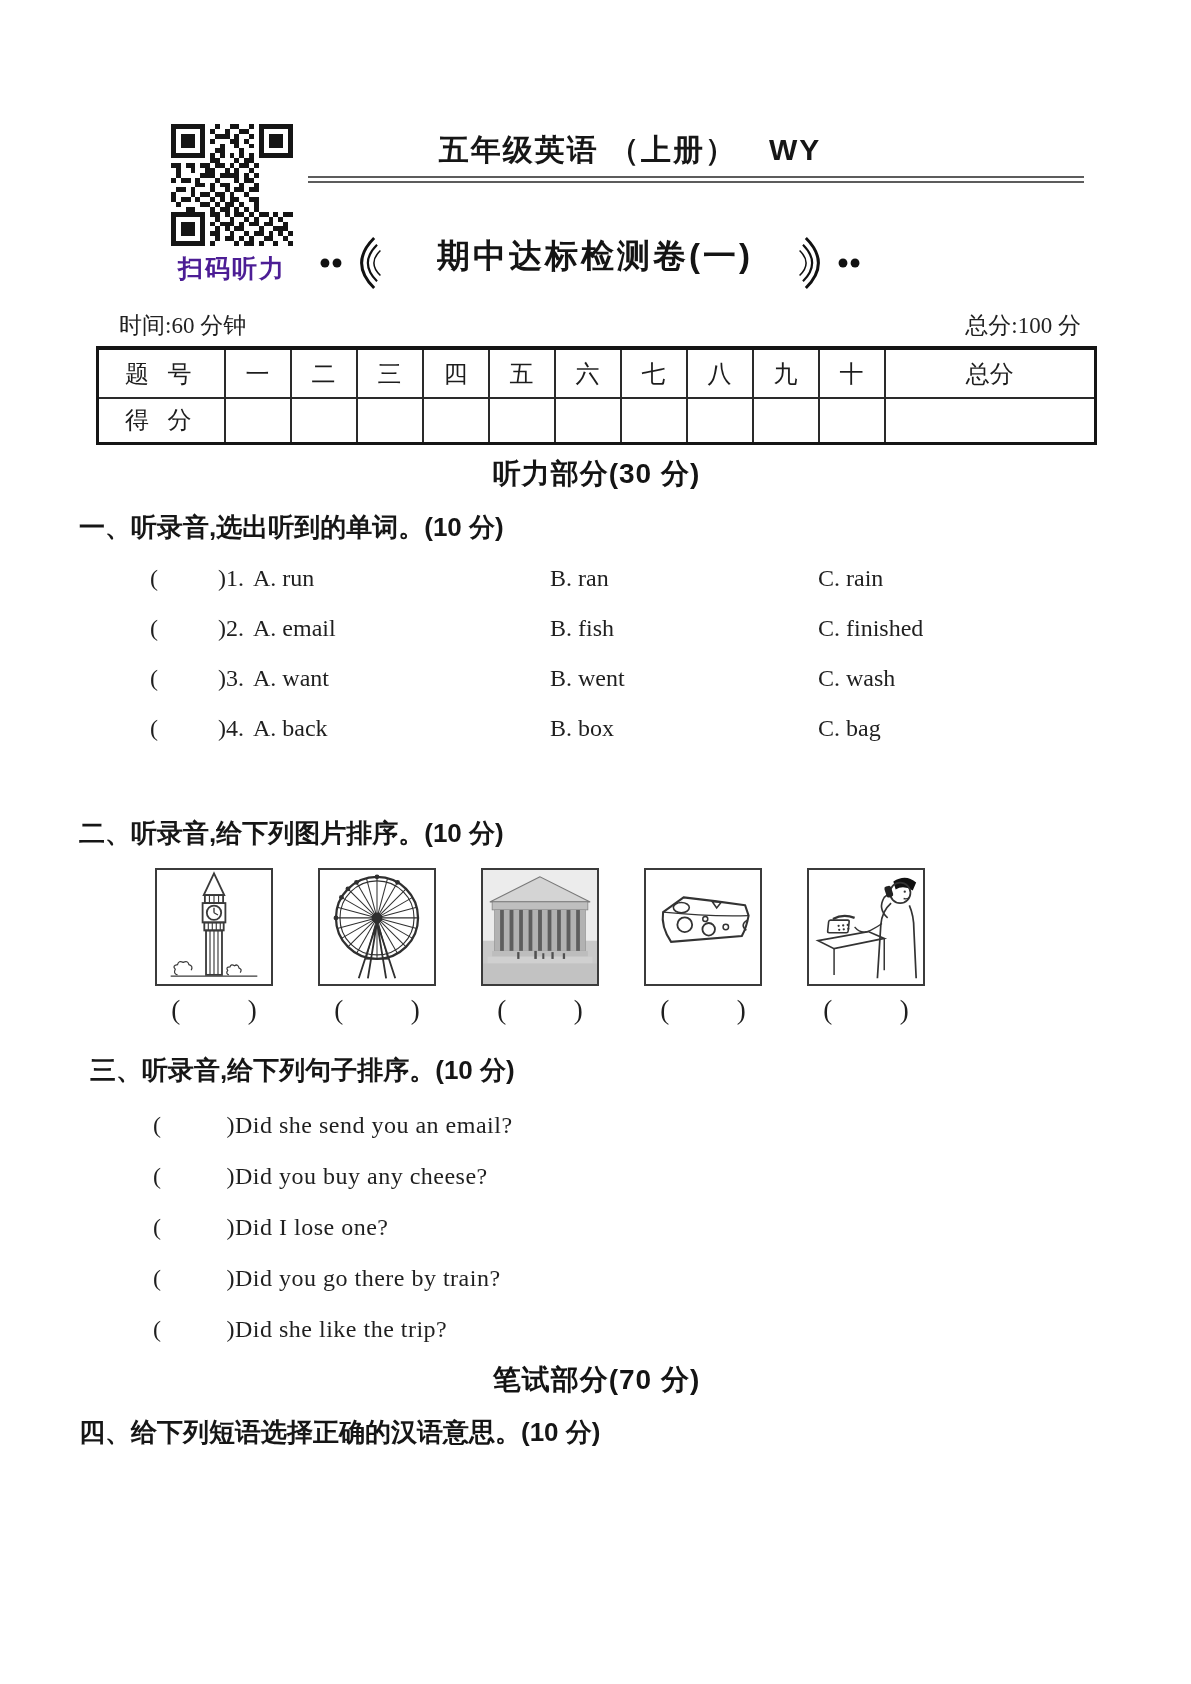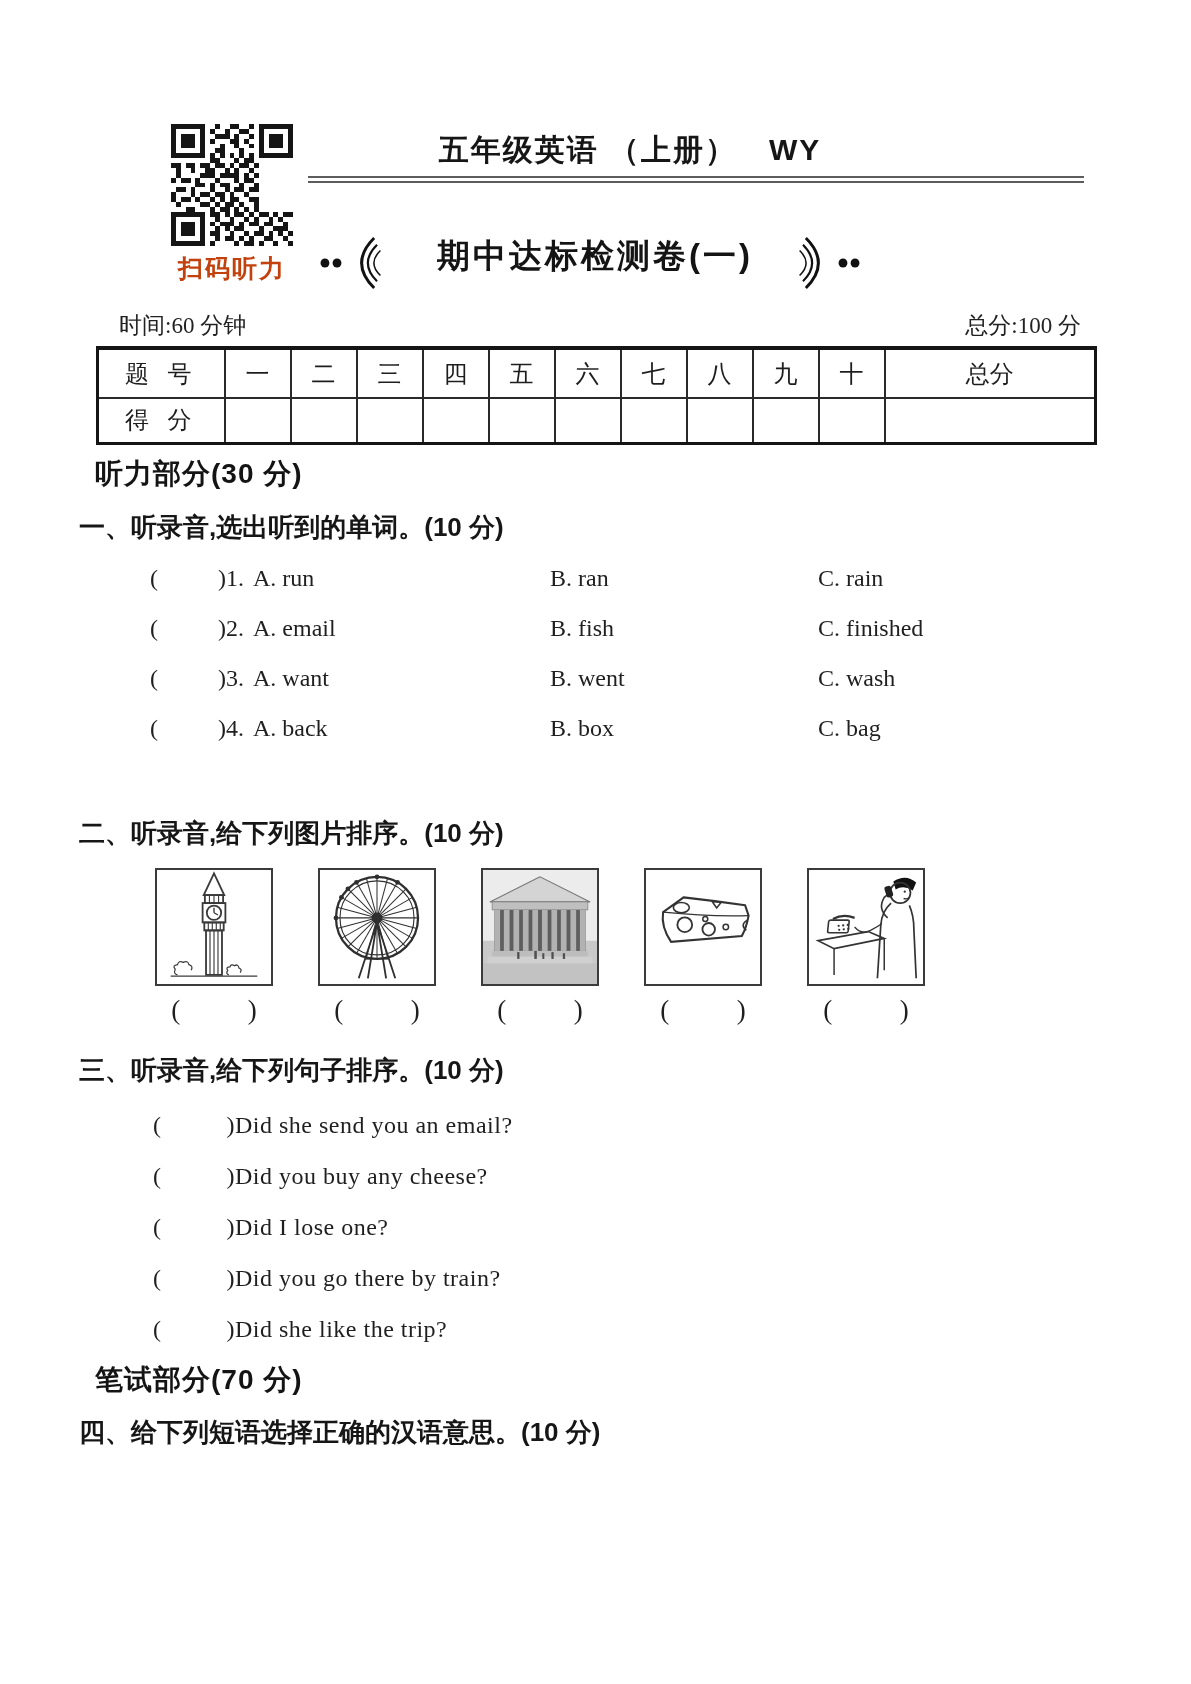--- a/index.html
+++ b/index.html
@@ -4,21 +4,21 @@
 <style>
   html,body{margin:0;padding:0;background:#fff;}
   .page{position:relative;width:1191px;height:1684px;background:#ffffff;overflow:hidden;
         font-family:"Liberation Serif","DejaVu Serif",serif;color:#1f1f1f;}
   .abs{position:absolute;}
   .cn{font-family:"Liberation Sans","DejaVu Sans",sans-serif;}
 
   
   .qr-wrap{left:170px;top:124px;width:124px;text-align:center;}
   .qr-wrap svg{width:122px;height:122px;display:block;margin:0 auto;}
-  .qr-label{display:block;margin-top:6px;font-size:25px;font-weight:600;letter-spacing:2px;color:#c2410c;}
+  .qr-label{display:block;margin-top:6px;font-size:25px;font-weight:600;letter-spacing:2px;color:#4c1d95;}
   .main-title{left:350px;top:130px;width:560px;text-align:center;font-size:30px;font-weight:700;letter-spacing:2px;color:#161616;}
   .dline{left:308px;top:176px;width:776px;height:3px;border-top:2px solid #5c5c5c;border-bottom:2px solid #5c5c5c;}
   .subtitle{left:402px;top:234px;width:386px;text-align:center;font-size:33px;font-weight:700;letter-spacing:3px;color:#141414;}
   .deco{top:236px;width:66px;height:54px;}
   .deco svg{width:66px;height:54px;}
   .deco-left{left:318px;}
   .deco-right{left:796px;}
   .deco-right svg{transform:scaleX(-1);}
 
   
@@ -28,21 +28,21 @@
   
   .score-table{left:96px;top:346px;width:998px;border-collapse:collapse;table-layout:fixed;
                border:3px solid #151515;border-top-width:4px;padding-left:26px;}
   .score-table th,.score-table td{border:2px solid #2a2a2a;text-align:center;vertical-align:middle;
                font-weight:400;font-size:24px;color:#1d1d1d;padding:0;}
   .score-table .r1{height:50px;}
   .score-table .r2{height:45px;}
   .score-table th{letter-spacing:6px;}
 
   
-  .part-title{left:95px;width:1003px;font-size:28px;font-weight:700;color:#141414;letter-spacing:1px;}
+  .part-title{left:95px;width:1003px;text-align:center;font-size:28px;font-weight:700;color:#141414;letter-spacing:1px;}
   .sec-heading{left:79px;width:1003px;font-size:26px;font-weight:700;color:#161616;}
 
   
   .qlist{left:95px;top:553px;width:1003px;}
   .qrow{height:50px;display:grid;grid-template-columns:400px 268px 1fr;align-items:center;
         padding-left:55px;font-size:24px;}
   .paren{white-space:pre;}
   .optA{margin-left:9px;}
 
   
@@ -303,21 +303,21 @@
   </div>
 
   <div class="abs parenrow">
     <span class="pslot paren" style="left:60px;">(          )</span>
     <span class="pslot paren" style="left:223px;">(          )</span>
     <span class="pslot paren" style="left:386px;">(          )</span>
     <span class="pslot paren" style="left:549px;">(          )</span>
     <span class="pslot paren" style="left:712px;">(          )</span>
   </div>
 
-  <div class="abs sec-heading cn" style="top:1053px;">三、听录音,给下列句子排序。(10 分)</div>
+  <div class="abs sec-heading cn" style="top:1053px;margin-left:11px;">三、听录音,给下列句子排序。(10 分)</div>
 
   <div class="abs slist">
     <div class="srow">
       <span class="paren">(          )</span>
         <span>Did she send you an email?</span>
     </div>
     <div class="srow">
       <span class="paren">(          )</span>
         <span>Did you buy any cheese?</span>
     </div>

